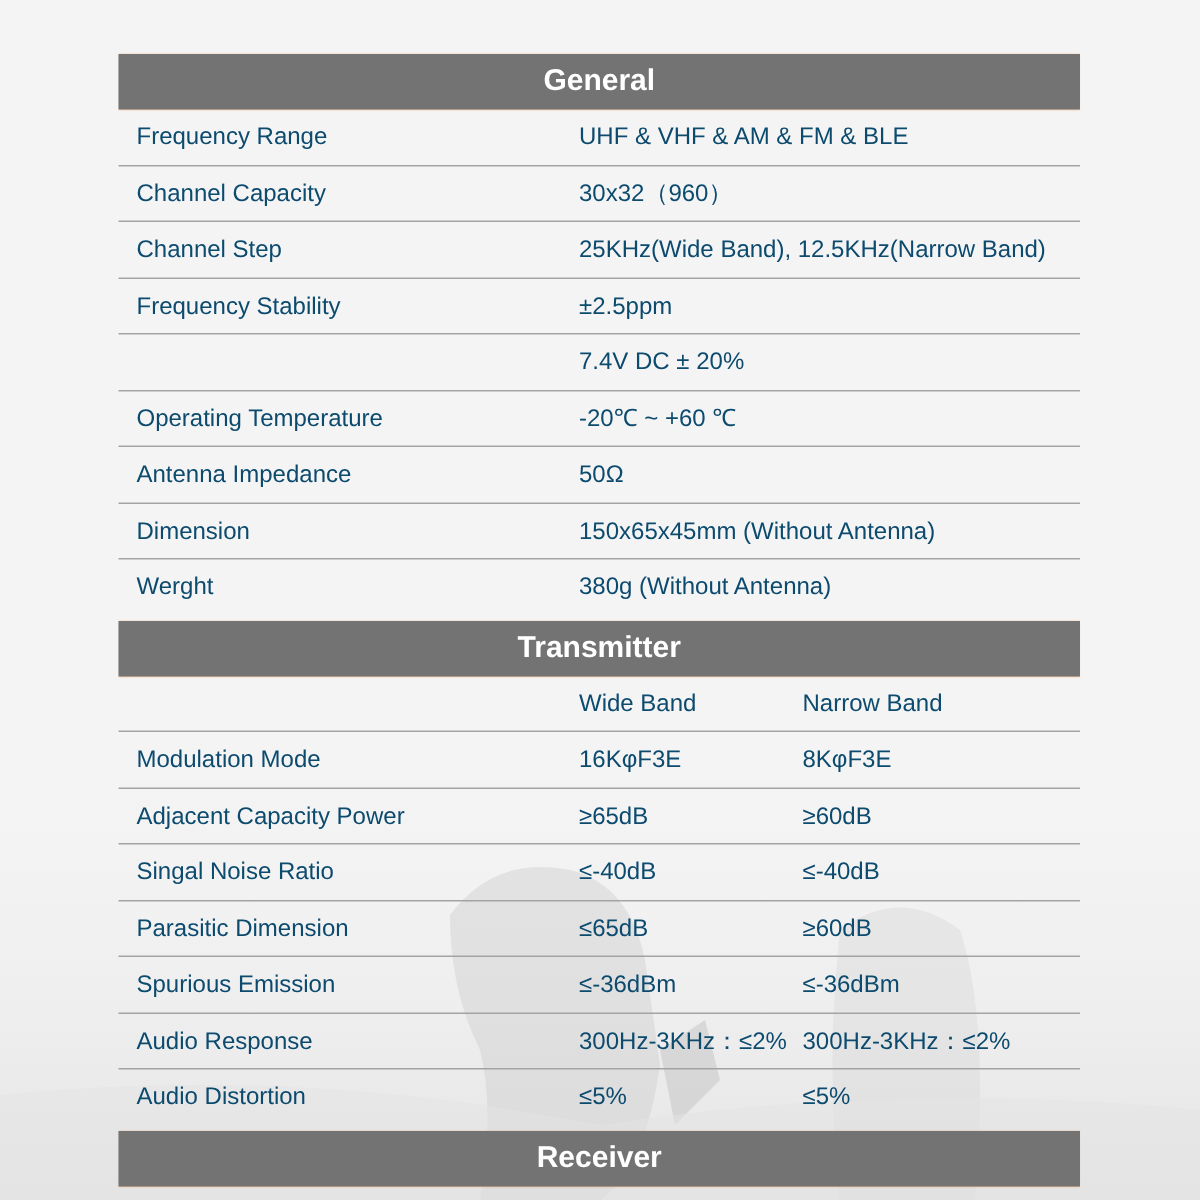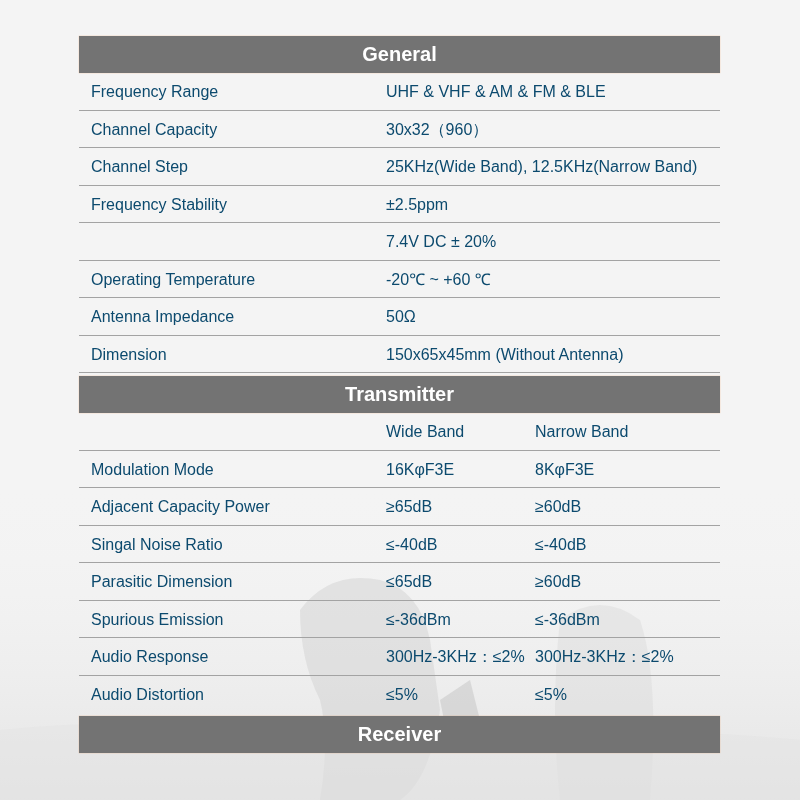--- a/index.html
+++ b/index.html
@@ -103,20 +103,24 @@
       <span class="cell c1">-20℃ ~ +60  ℃</span>
     </div>
     <div class="row">
       <span class="cell c0">Antenna Impedance</span>
       <span class="cell c1">50Ω</span>
     </div>
     <div class="row">
       <span class="cell c0">Dimension</span>
       <span class="cell c1">150x65x45mm (Without Antenna)</span>
     </div>
+    <div class="row no-border">
+      <span class="cell c0">Werght</span>
+      <span class="cell c1">380g (Without Antenna)</span>
+    </div>
   </div>
   <div class="gap"></div>
 
   <div class="section-header">Transmitter</div>
   <div>
     <div class="row">
       <span class="cell c0"></span>
       <span class="cell c2">Narrow Band</span>
       <span class="cell c1">Wide Band</span>
     </div>

